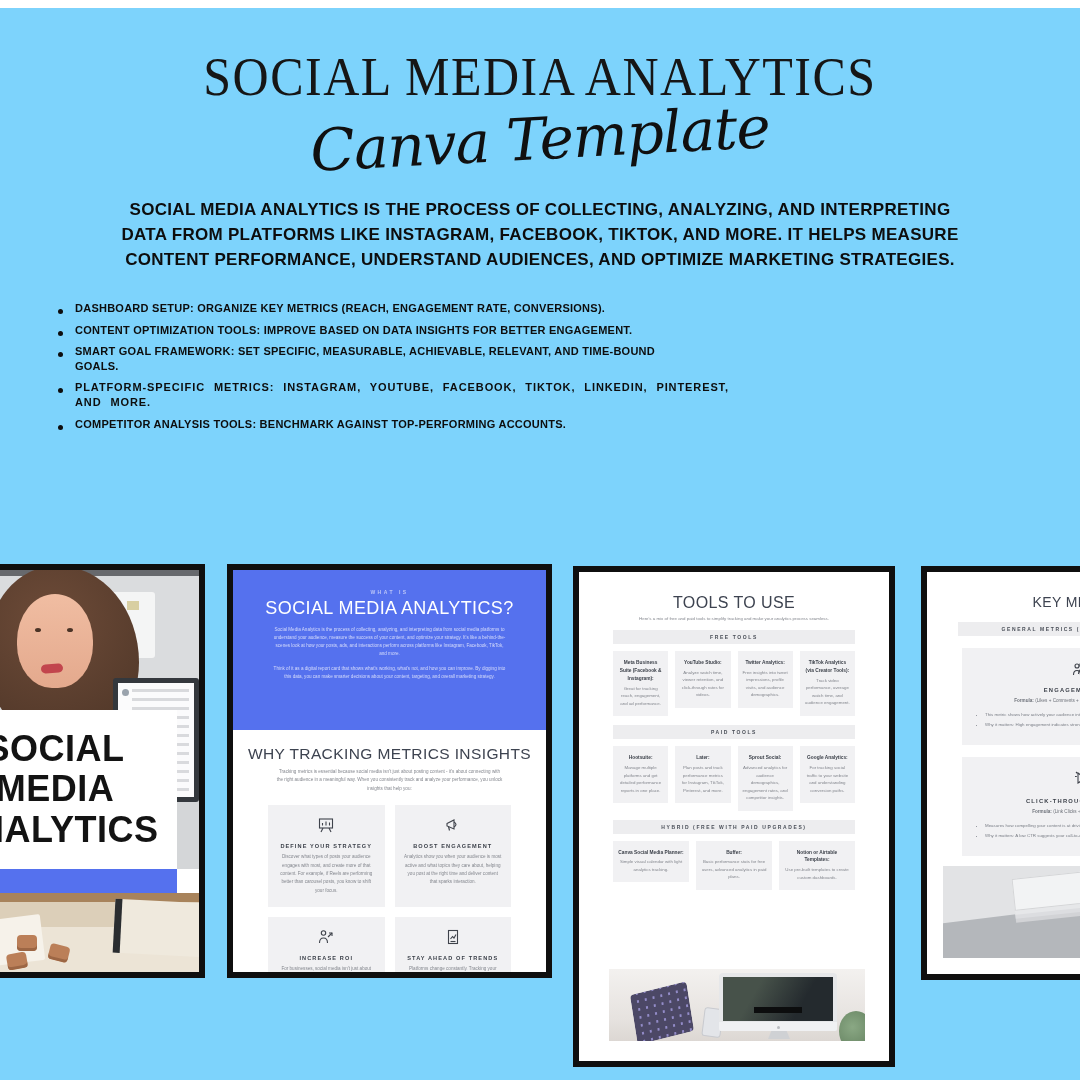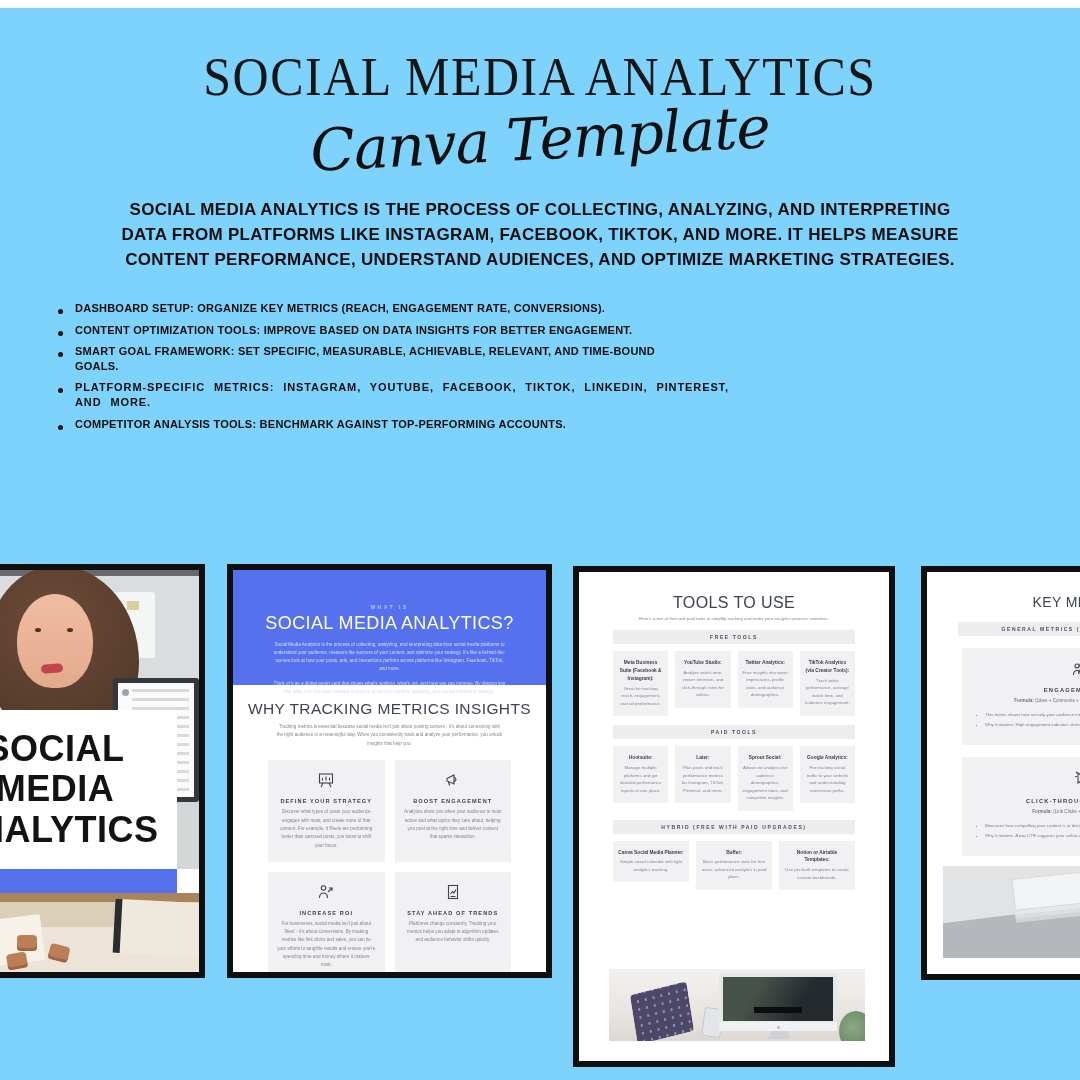--- a/index.html
+++ b/index.html
@@ -61,21 +61,21 @@
   .p1-notebook{position:absolute;right:-6px;top:8px;width:84px;height:54px;background:#efe9dd;border-left:7px solid #2a2d30;transform:rotate(3deg);}
 
   
   .pg-title{font-weight:400;color:#3d4350;text-align:center;letter-spacing:.4px;}
   .tiny{color:#84878e;}
   .bar{background:#ededef;text-align:center;font-size:5px;font-weight:bold;letter-spacing:1.6px;
        color:#4a4f58;padding:4px 0;}
   .cardbg{background:#f1f1f3;}
 
   
-  .p2-header{height:115px;color:#fff;text-align:center;padding-top:34px;box-sizing:border-box;}
+  .p2-header{height:160px;color:#fff;text-align:center;padding-top:19px;box-sizing:border-box;}
   .p2-eyebrow{font-size:5px;font-weight:bold;letter-spacing:2.5px;color:#bcc6f8;}
   .p2-title{font-size:18px;font-weight:400;letter-spacing:.4px;margin-top:3px;color:#ffffff;}
   .p2-intro{font-size:4.6px;line-height:1.75;color:#d6dcfb;width:236px;margin:7px auto 0;}
   .p2-sec{font-size:15.5px;margin-top:15px;}
   .p2-secintro{font-size:4.6px;line-height:1.85;width:226px;margin:5px auto 0;text-align:center;}
   .p2-grid{display:grid;grid-template-columns:1fr 1fr;gap:10px;margin:12px 35px 0;}
   .p2-card{padding:11px 9px 12px;text-align:center;}
   .p2-card .t{font-size:5.6px;font-weight:bold;letter-spacing:1.1px;color:#3a3f48;margin-top:5px;}
   .p2-card .b{font-size:4.6px;line-height:1.8;margin-top:4px;}
   .icon{display:inline-block;}

